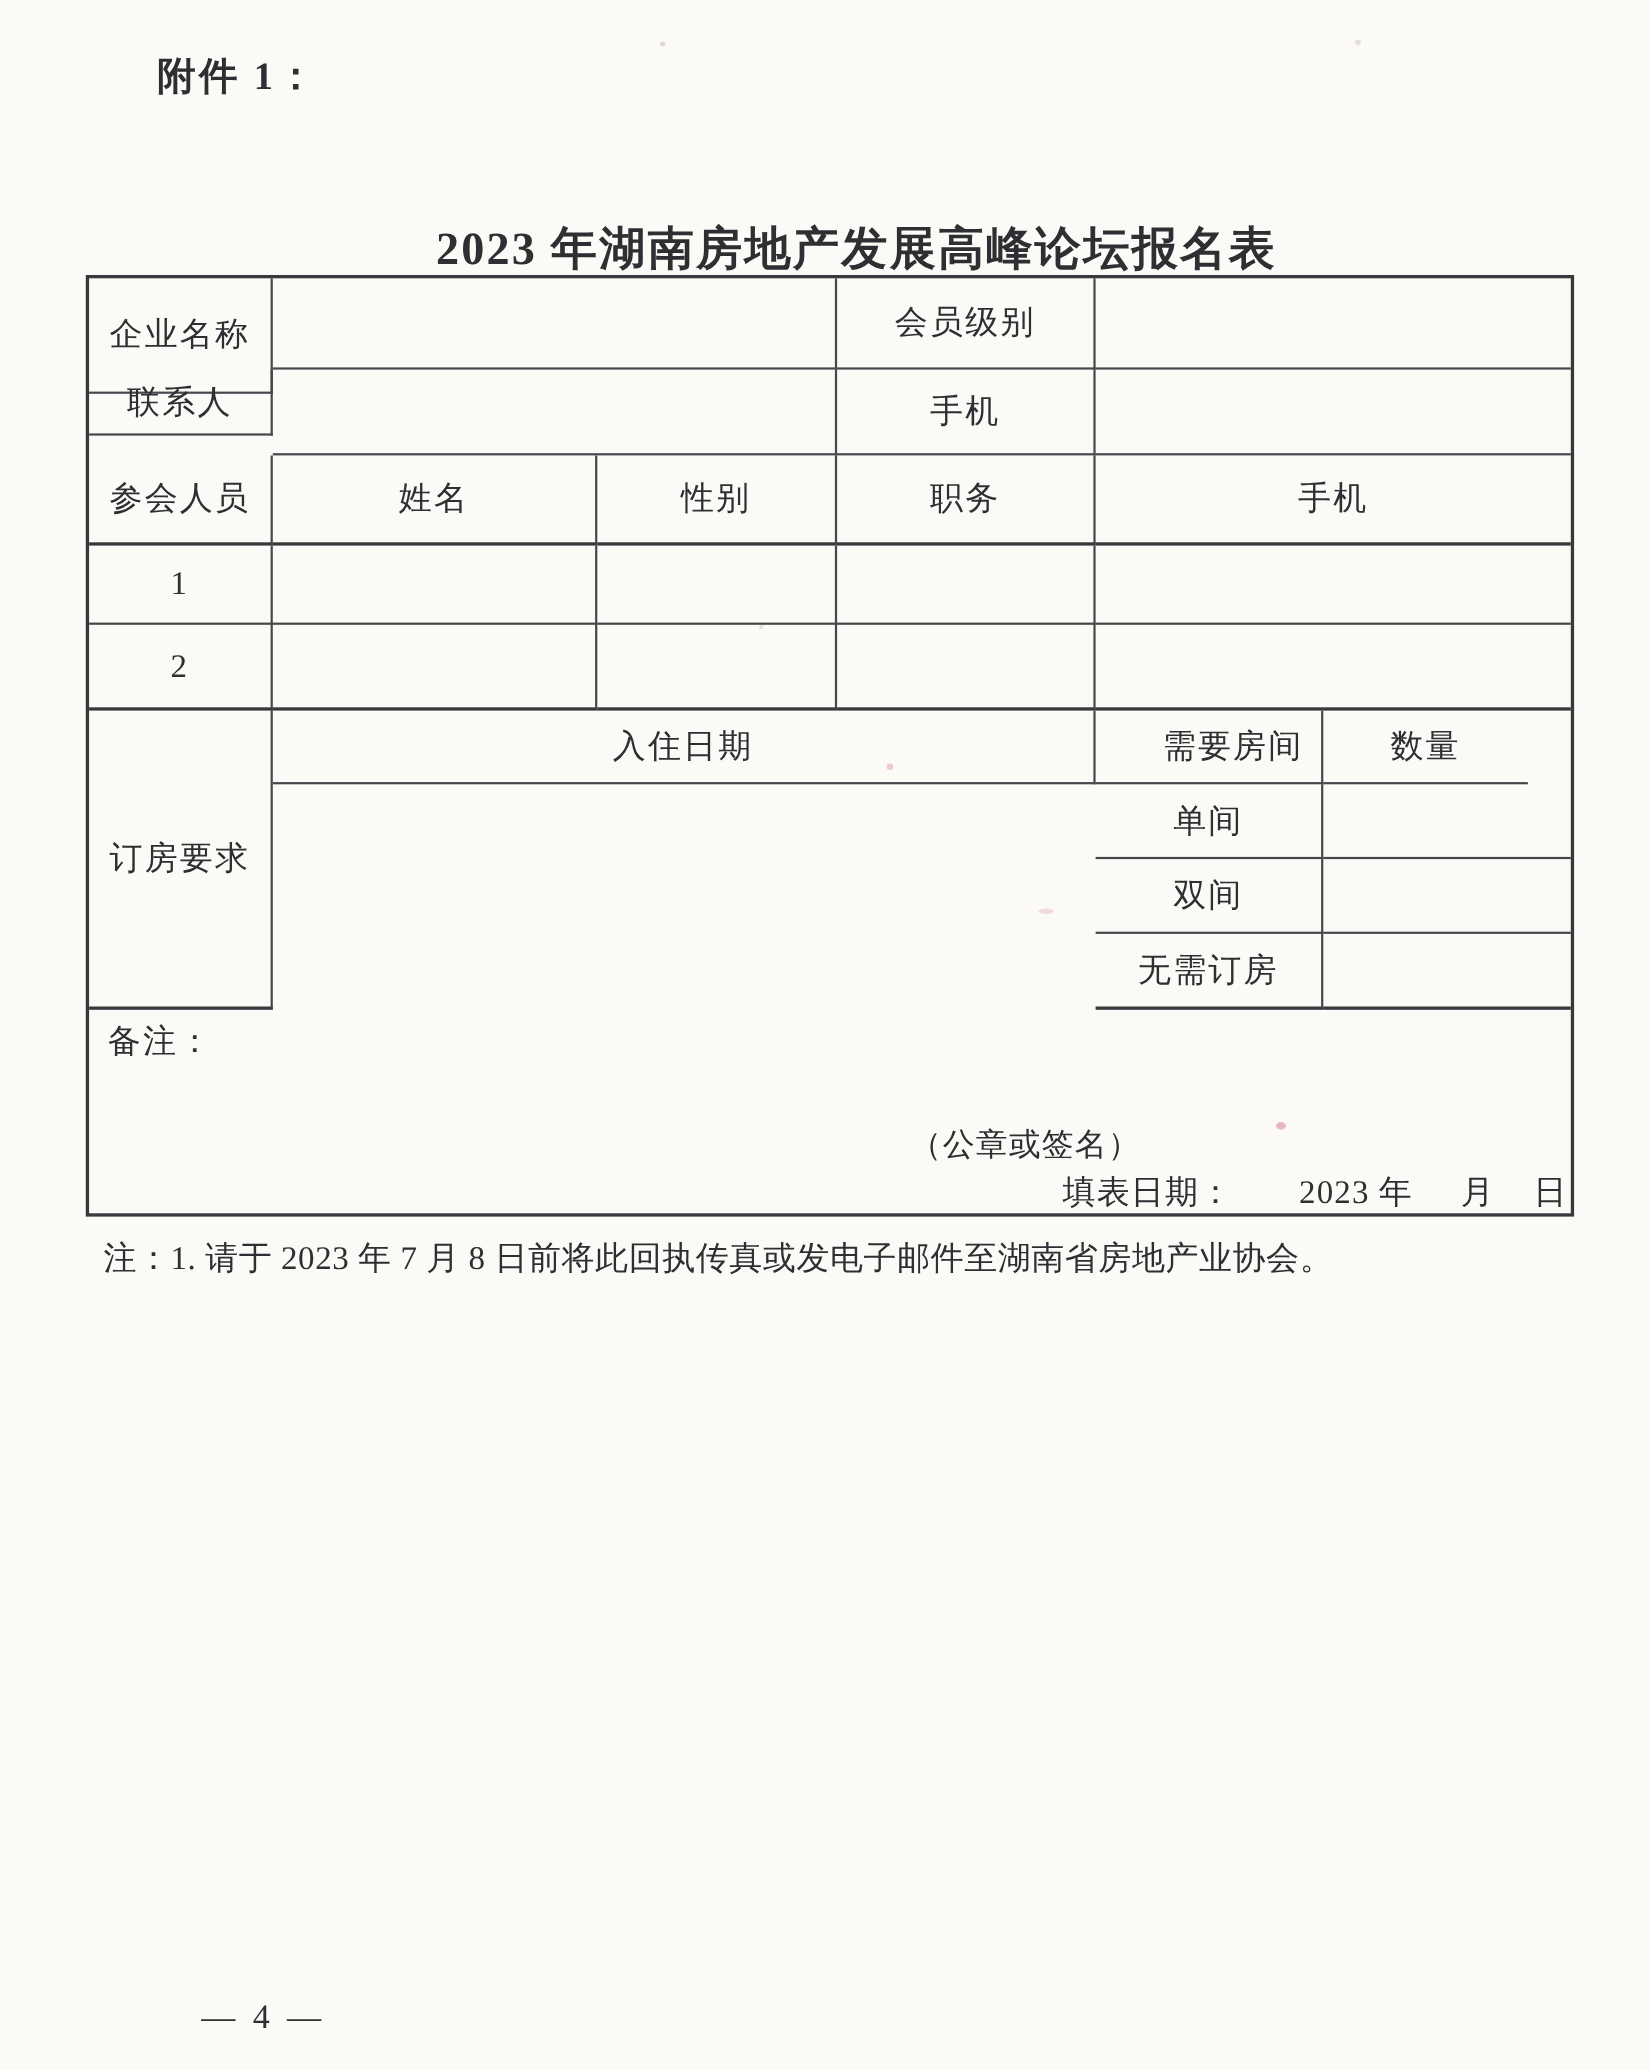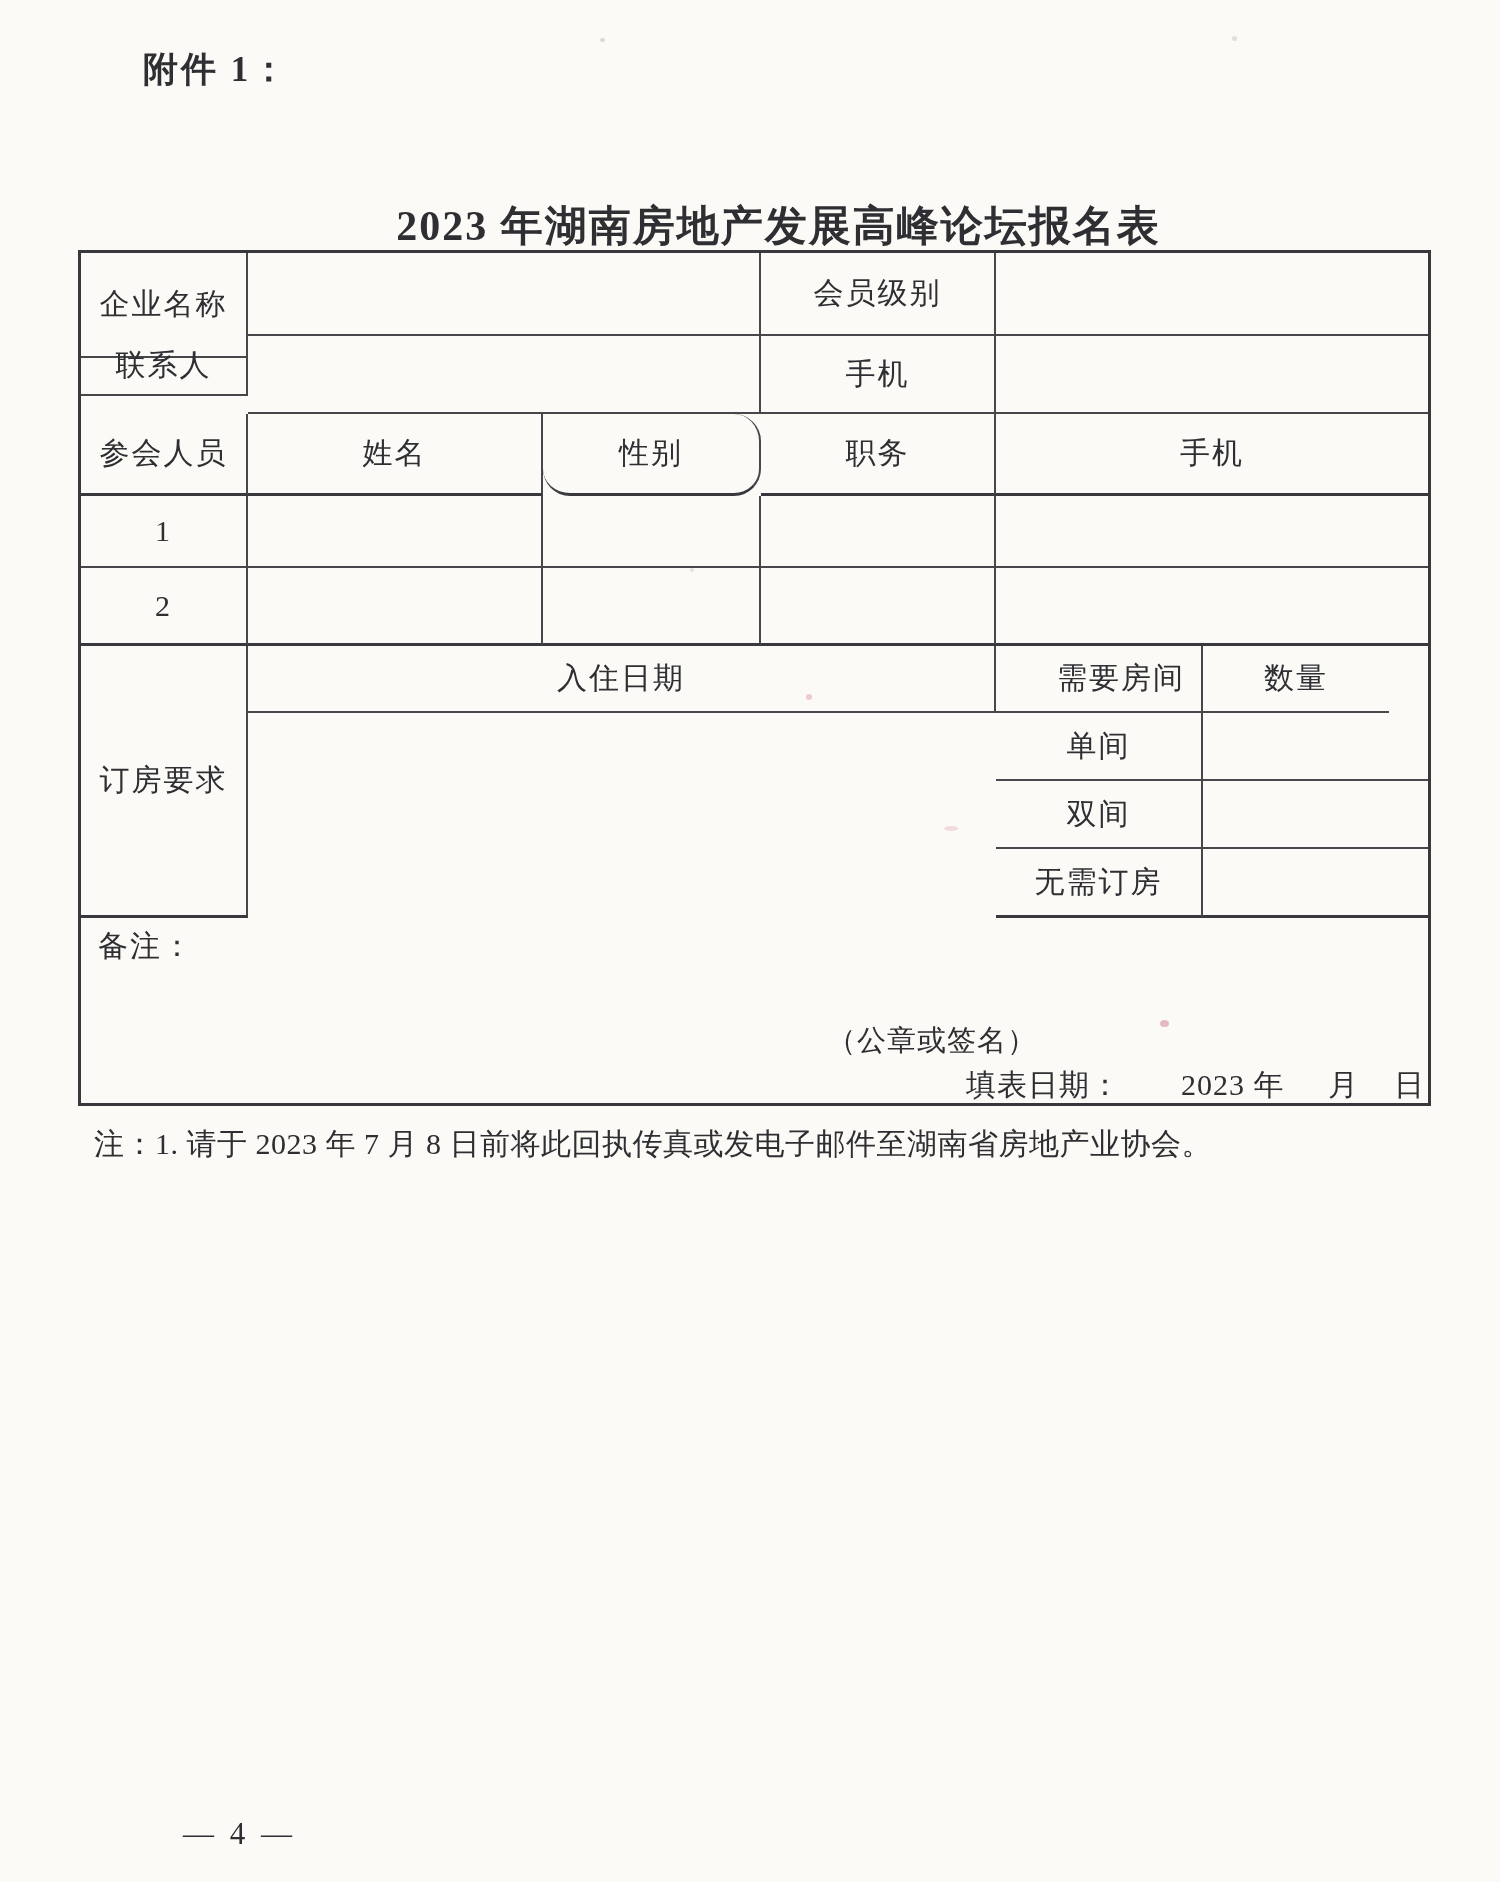--- a/index.html
+++ b/index.html
@@ -82,21 +82,21 @@
     <div class="c lab" style="left:680px;top:0;width:235px;height:83px;">会员级别</div>
     <div class="c nr" style="left:915px;top:0;width:432px;height:83px;"></div>
 
     <div class="c lab" style="left:0;top:83px;width:167px;height:60px;">联系人</div>
     <div class="c" style="left:167px;top:83px;width:513px;height:78px;"></div>
     <div class="c lab" style="left:680px;top:83px;width:235px;height:78px;">手机</div>
     <div class="c nr" style="left:915px;top:83px;width:432px;height:78px;"></div>
 
     <div class="c lab hb" style="left:167px;top:161px;width:295px;height:82px;">姓名</div>
     <div class="c lab hb" style="left:0;top:161px;width:167px;height:82px;">参会人员</div>
-    <div class="c lab hb" style="left:462px;top:161px;width:218px;height:82px;border-radius:27px;">性别</div>
+    <div class="c lab hb" style="left:462px;top:161px;width:218px;height:82px;">性别</div>
     <div class="c lab hb" style="left:680px;top:161px;width:235px;height:82px;">职务</div>
     <div class="c lab nr hb" style="left:915px;top:161px;width:432px;height:82px;">手机</div>
 
     <div class="c lab" style="left:0;top:243px;width:167px;height:72px;">1</div>
     <div class="c" style="left:167px;top:243px;width:295px;height:72px;"></div>
     <div class="c" style="left:462px;top:243px;width:218px;height:72px;"></div>
     <div class="c" style="left:680px;top:243px;width:235px;height:72px;"></div>
     <div class="c nr" style="left:915px;top:243px;width:432px;height:72px;"></div>
 
     <div class="c lab hb" style="left:0;top:315px;width:167px;height:78px;">2</div>

